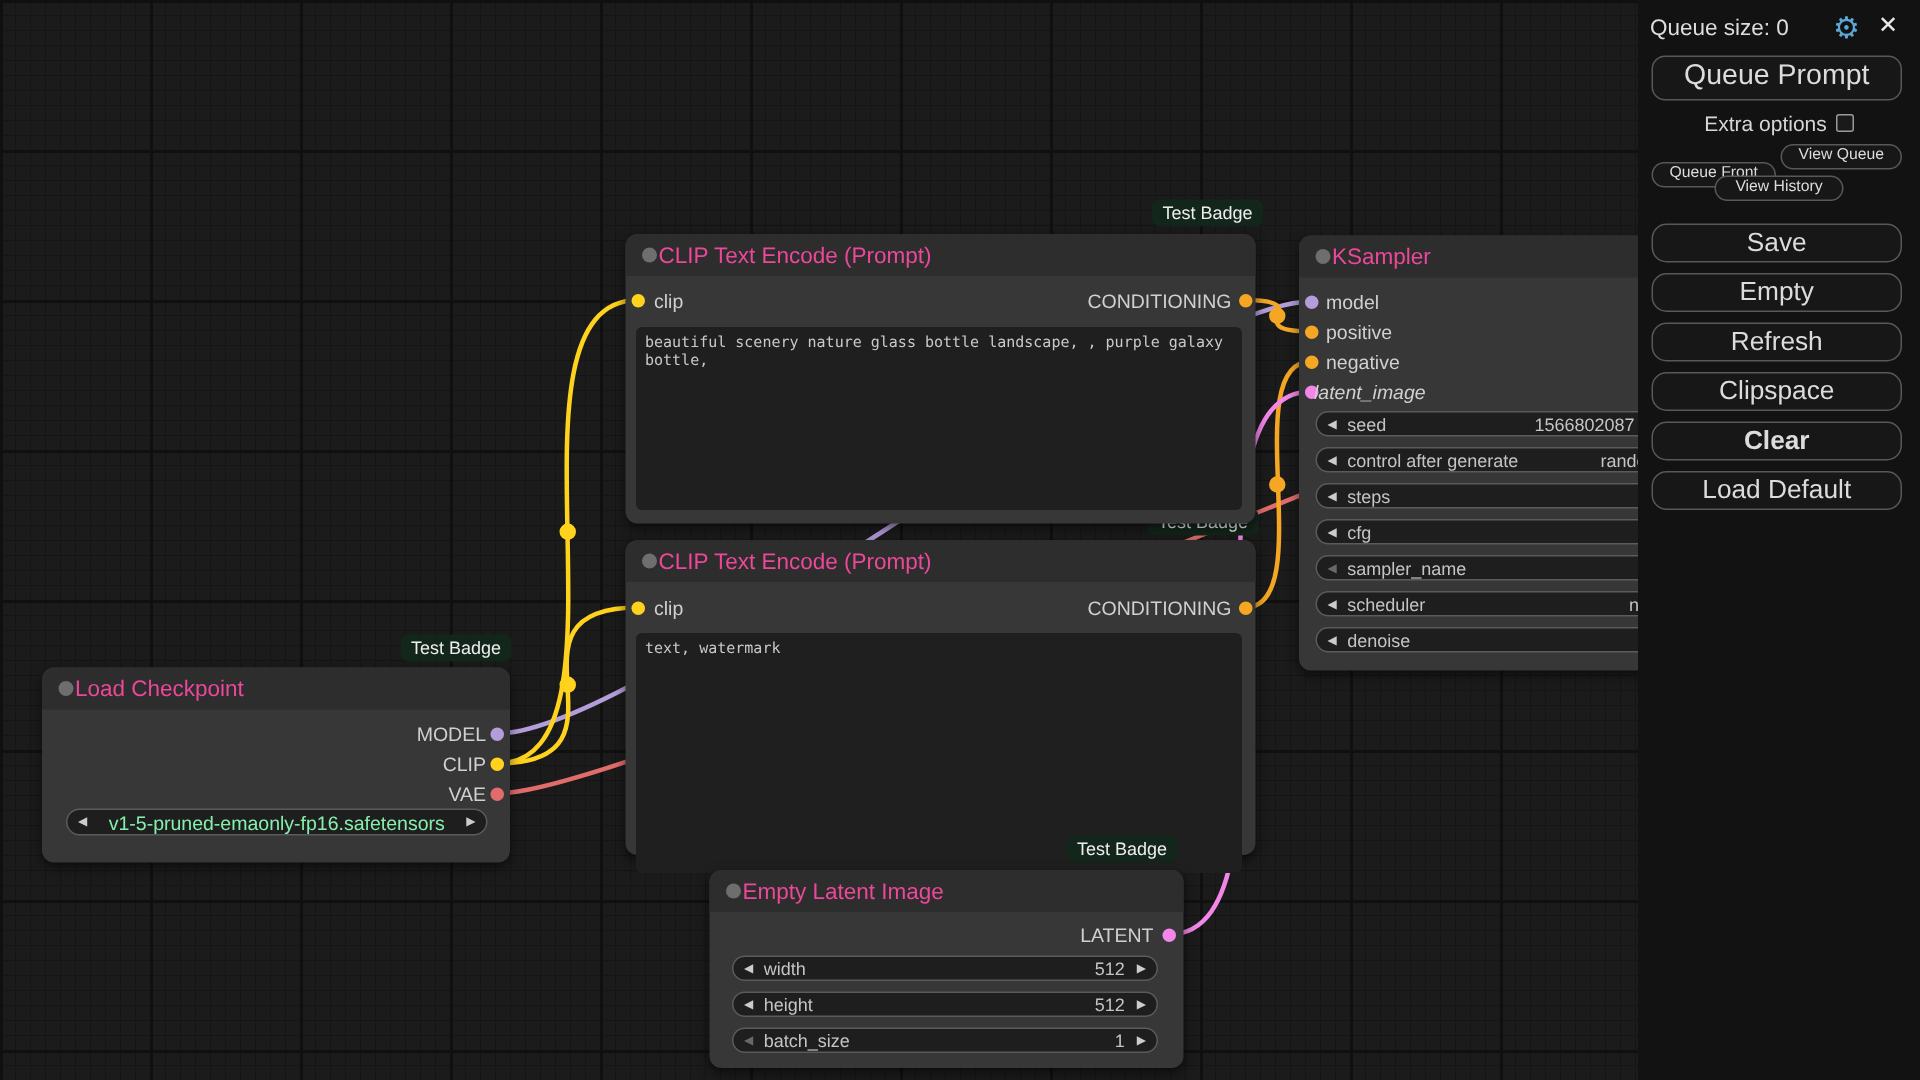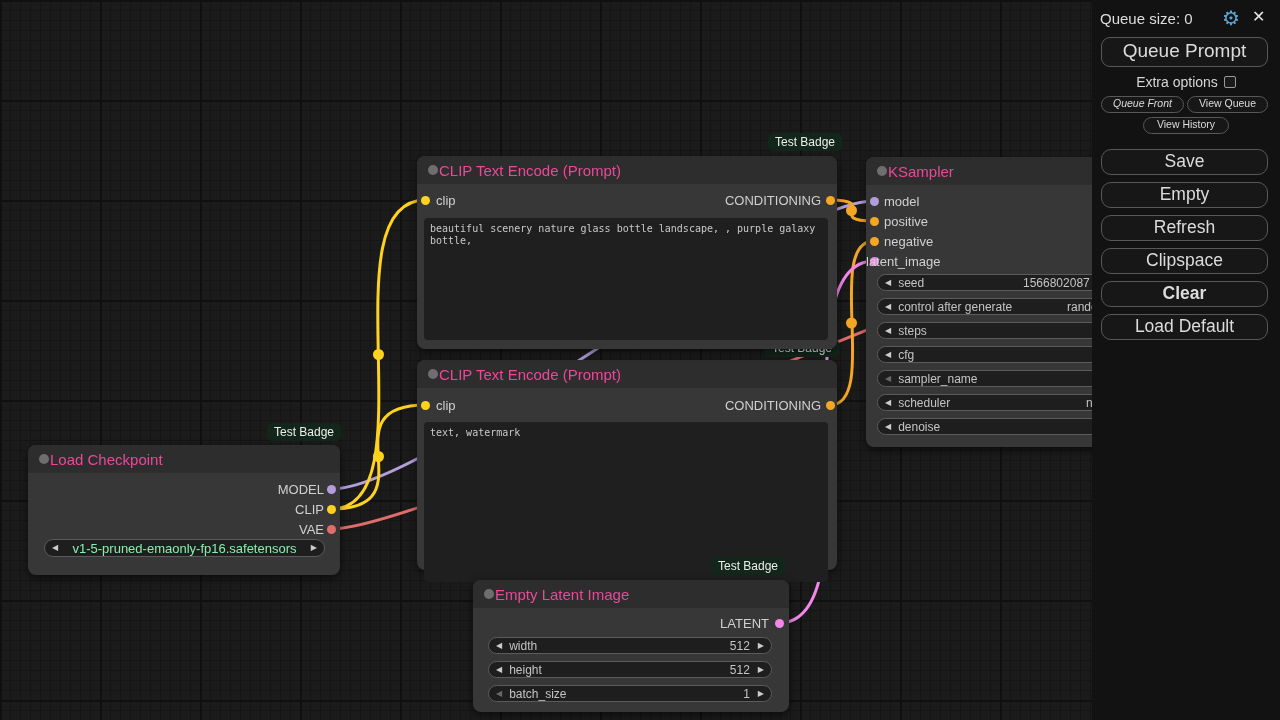--- a/index.html
+++ b/index.html
@@ -175,21 +175,21 @@
     <span class="status-dot"></span>
     <span class="node-title-text">KSampler</span>
   </div>
   <span class="slot-dot" style="left:3.5px; top:39.5px; background:#B39DDB;"></span>
   <span class="slot-label" style="left:18px; top:37px;">model</span>
   <span class="slot-dot" style="left:3.5px; top:59.5px; background:#F5A623;"></span>
   <span class="slot-label" style="left:18px; top:57px;">positive</span>
   <span class="slot-dot" style="left:3.5px; top:79.5px; background:#F5A623;"></span>
   <span class="slot-label" style="left:18px; top:77px;">negative</span>
   <span class="slot-dot" style="left:3.5px; top:99.5px; background:#F286E9;"></span>
-  <span class="slot-label" style="left:0; top:97px;">latent_image</span>
+  <span class="slot-label" style="left:10px; top:97px;font-style:italic;">latent_image</span>
 
   <div class="pill" style="left:11px; top:117px; width:258px;">
     <span class="arr">◀</span>
     <span class="plabel">seed</span>
     <span class="kval" style="left:145px;">1566802087</span>
   </div>
   <div class="pill" style="left:11px; top:141px; width:258px;">
     <span class="arr">◀</span>
     <span class="plabel">control after generate</span>
     <span class="kval" style="left:189px;">randomize</span>
@@ -222,21 +222,21 @@
   <span class="gear">⚙</span>
   <span class="closex">✕</span>
 
   <div class="btn qp">Queue Prompt</div>
 
   <div class="extra-row">
     <span class="extra-label">Extra options</span>
     <span class="checkbox"></span>
   </div>
 
-  <div class="btn small" style="left:9px;  top:96px;  width:83px;font-style:italic;">Queue Front</div>
+  <div class="btn small" style="left:9px;  top:108px;  width:83px;">Queue Front</div>
   <div class="btn small" style="left:95px; top:96px;  width:81px;">View Queue</div>
   <div class="btn small" style="left:51px; top:117px; width:86px;">View History</div>
 
   <div class="btn big" style="top:149px;">Save</div>
   <div class="btn big" style="top:182px;">Empty</div>
   <div class="btn big" style="top:248px;">Clipspace</div>
   <div class="btn big" style="top:215px;">Refresh</div>
   <div class="btn big" style="top:281px;font-weight:bold;">Clear</div>
   <div class="btn big" style="top:314px;">Load Default</div>
 </div>

